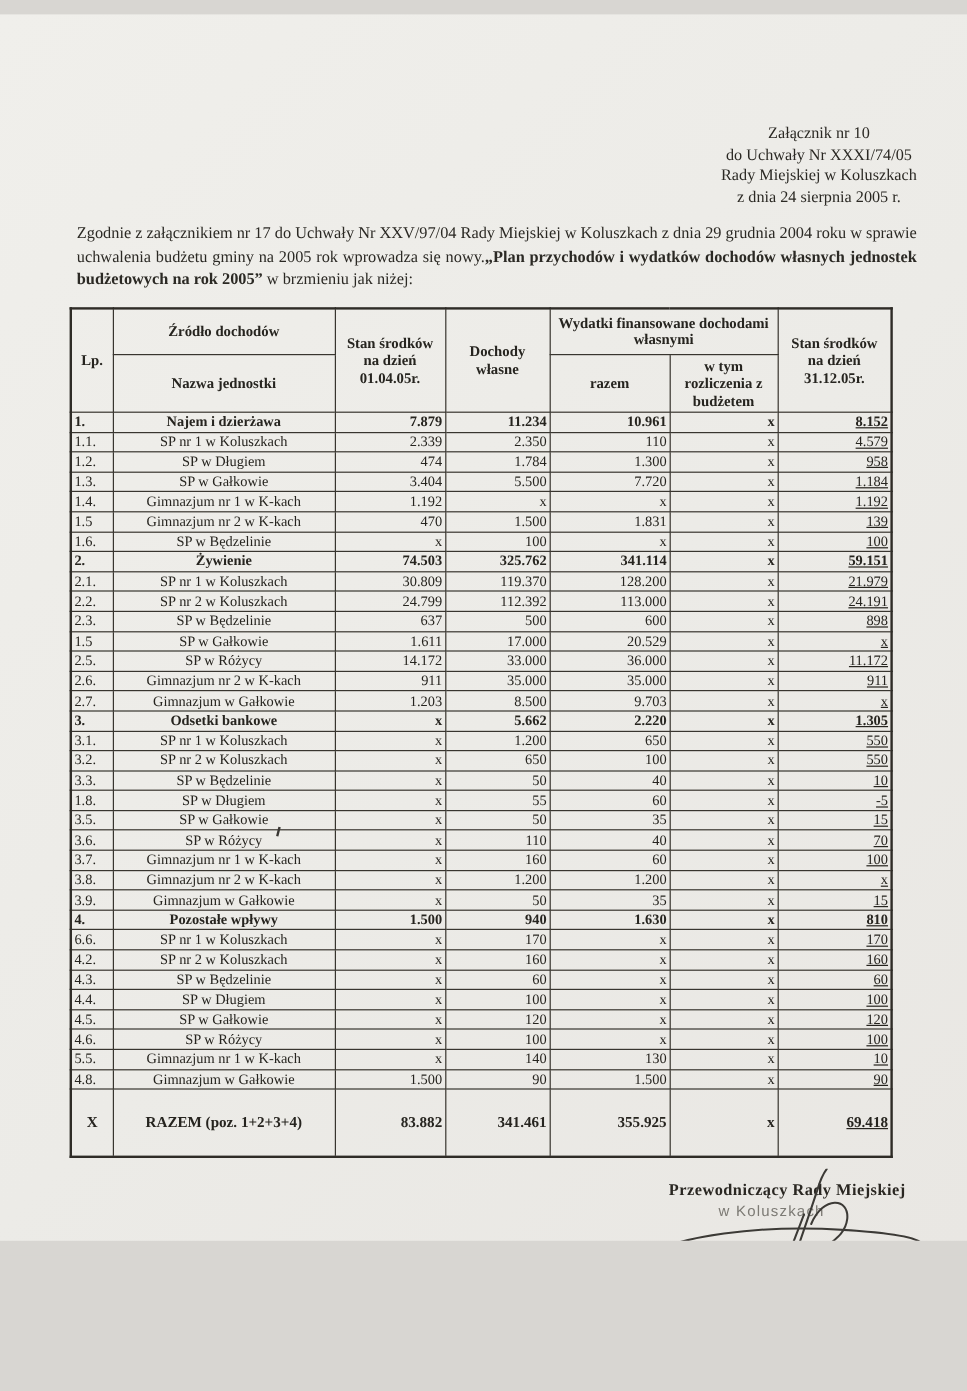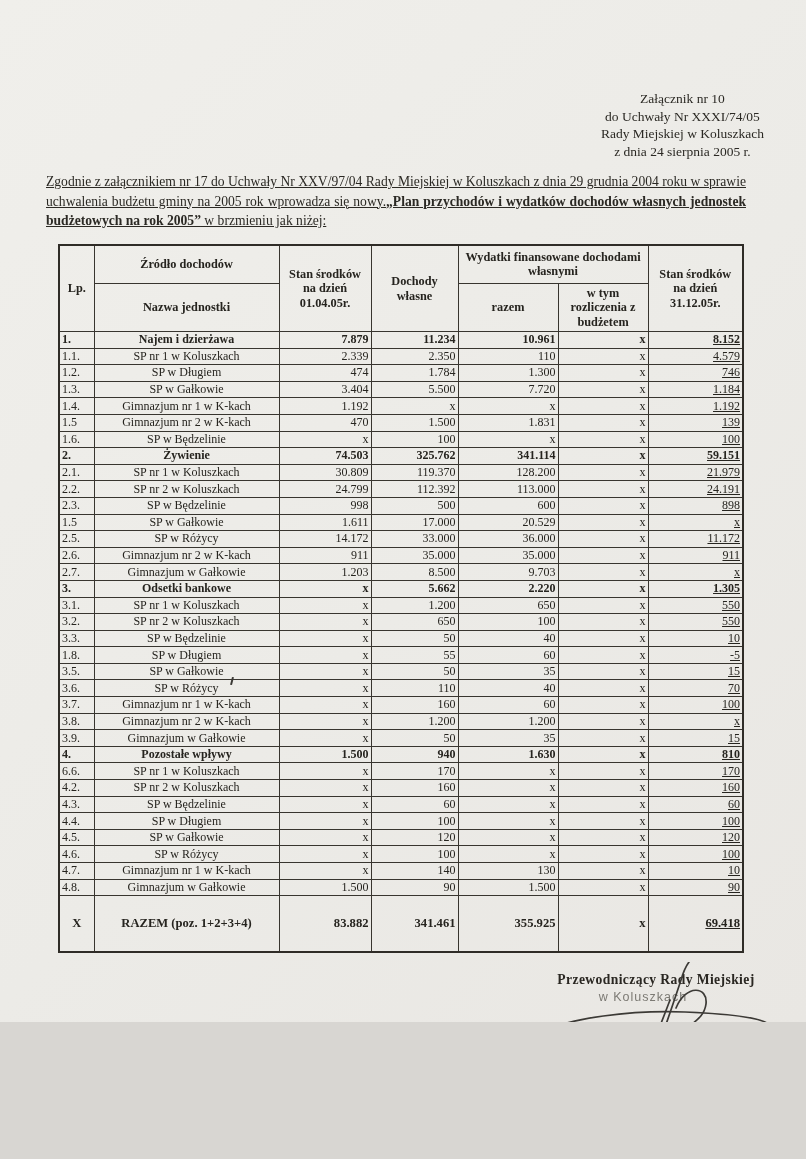--- a/index.html
+++ b/index.html
@@ -1,39 +1,38 @@
 <!DOCTYPE html>
 <html><head>
 <meta charset="utf-8">
 <style>
   * { margin: 0; padding: 0; box-sizing: border-box; }
   html, body { background: #d8d6d2; }
   .page {
     position: relative;
     width: 806px; height: 1022px;
-    margin: 0 auto;
+    margin: 12px auto;
     background: linear-gradient(135deg, #f0efeb 0%, #ecebe7 55%, #e9e7e3 100%);
     font-family: "Liberation Serif", "DejaVu Serif", serif;
     color: #26241f;
     overflow: hidden;
   }
   
   .doc-header {
     position: absolute; top: 90px; right: 42px;
     text-align: center;
     font-size: 13.5px; line-height: 17.5px;
     color: #2b2924;
   }
   
   .intro {
-    position: absolute; left: 46px; top: 172px; width: 700px;
+    position: absolute; left: 64px; top: 172px; width: 700px;
     font-size: 13.6px; line-height: 19.5px;
     text-align: justify;
     color: #2b2924;
-    text-decoration: underline;
   }
   .intro .b { font-weight: bold; }
   
   table.budget {
     position: absolute; left: 58px; top: 244px;
     width: 684px;
     border-collapse: collapse; table-layout: fixed;
     font-size: 12px;
     color: #26241f;
   }
@@ -134,21 +133,21 @@
       <td class="c-num c6">x</td>
       <td class="c-num c7">4.579</td>
     </tr>
         <tr>
       <td class="c-lp">1.2.</td>
       <td class="c-name">SP w Długiem</td>
       <td class="c-num c3">474</td>
       <td class="c-num c4">1.784</td>
       <td class="c-num c5">1.300</td>
       <td class="c-num c6">x</td>
-      <td class="c-num c7">746</td>
+      <td class="c-num c7">958</td>
     </tr>
         <tr>
       <td class="c-lp">1.3.</td>
       <td class="c-name">SP w Gałkowie</td>
       <td class="c-num c3">3.404</td>
       <td class="c-num c4">5.500</td>
       <td class="c-num c5">7.720</td>
       <td class="c-num c6">x</td>
       <td class="c-num c7">1.184</td>
     </tr>
@@ -202,21 +201,21 @@
       <td class="c-name">SP nr 2 w Koluszkach</td>
       <td class="c-num c3">24.799</td>
       <td class="c-num c4">112.392</td>
       <td class="c-num c5">113.000</td>
       <td class="c-num c6">x</td>
       <td class="c-num c7">24.191</td>
     </tr>
         <tr>
       <td class="c-lp">2.3.</td>
       <td class="c-name">SP w Będzelinie</td>
-      <td class="c-num c3">998</td>
+      <td class="c-num c3">637</td>
       <td class="c-num c4">500</td>
       <td class="c-num c5">600</td>
       <td class="c-num c6">x</td>
       <td class="c-num c7">898</td>
     </tr>
         <tr>
       <td class="c-lp">1.5</td>
       <td class="c-name">SP w Gałkowie</td>
       <td class="c-num c3">1.611</td>
       <td class="c-num c4">17.000</td>
@@ -398,21 +397,21 @@
         <tr>
       <td class="c-lp">4.6.</td>
       <td class="c-name">SP w Różycy</td>
       <td class="c-num c3">x</td>
       <td class="c-num c4">100</td>
       <td class="c-num c5">x</td>
       <td class="c-num c6">x</td>
       <td class="c-num c7">100</td>
     </tr>
         <tr>
-      <td class="c-lp">4.7.</td>
+      <td class="c-lp">5.5.</td>
       <td class="c-name">Gimnazjum nr 1 w K-kach</td>
       <td class="c-num c3">x</td>
       <td class="c-num c4">140</td>
       <td class="c-num c5">130</td>
       <td class="c-num c6">x</td>
       <td class="c-num c7">10</td>
     </tr>
         <tr>
       <td class="c-lp">4.8.</td>
       <td class="c-name">Gimnazjum w Gałkowie</td>

